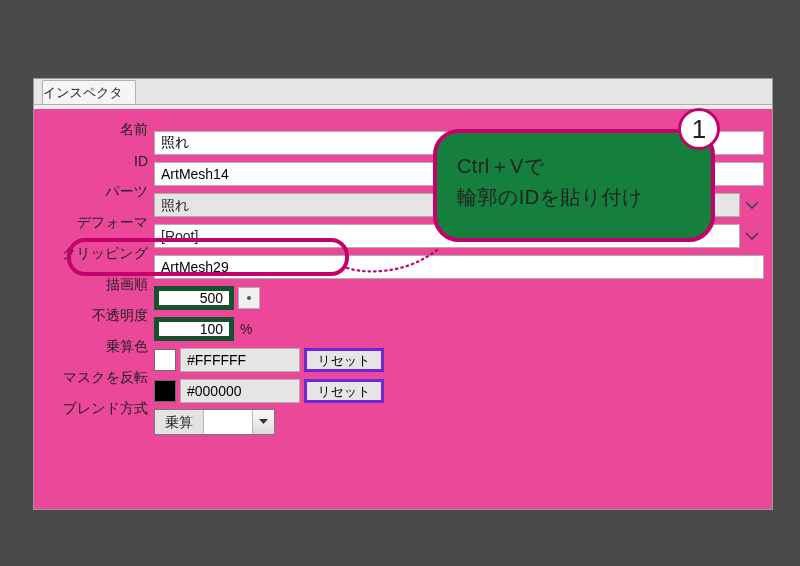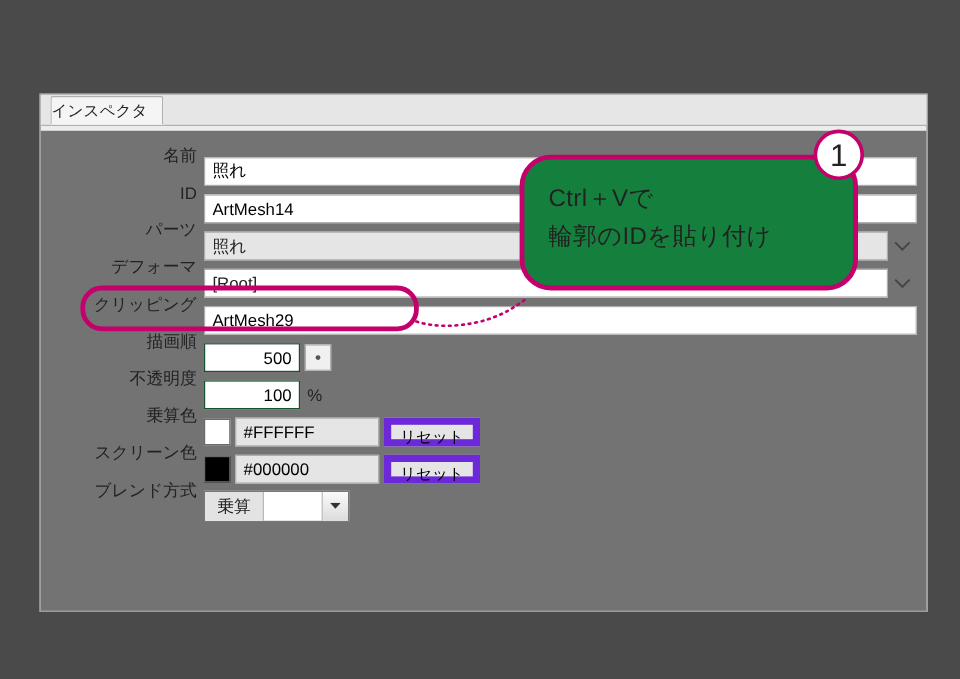--- a/index.html
+++ b/index.html
@@ -32,23 +32,22 @@
     padding: 3px 12px 0 0;
     background: #f5f5f5;
     border: 1px solid #b0b0b0;
     border-bottom: 1px solid #f5f5f5;
     border-radius: 2px 2px 0 0;
     font-size: 13px;
   }
   .body {
     position: absolute;
     left: 0; top: 30px; right: 0; bottom: 0;
-    background: #737373;
+    background: #ec4899;
     padding-top: 6px;
-    padding-left: 16px;
   }
   .row {
     display: flex;
     align-items: center;
     height: 30px;
     margin-bottom: 1px;
   }
   .label {
     width: 120px;
     text-align: right;
@@ -92,21 +91,21 @@
     width: 24px; height: 24px;
     display: flex;
     align-items: center;
     justify-content: center;
     cursor: pointer;
   }
   .chev svg { width: 14px; height: 9px; }
   .num {
     width: 80px;
     height: 24px;
-    border: 1px solid #14532d;
+    border: 5px solid #14532d;
     background: #fff;
     text-align: right;
     padding: 0 6px;
     font-family: inherit;
     font-size: 14px;
   }
   .sqbtn {
     width: 22px; height: 22px;
     border: 1px solid #aeaeae;
     background: #f0f0f0;
@@ -131,21 +130,21 @@
   .hexbox {
     width: 120px; height: 24px;
     border: 1px solid #aeaeae;
     background: #e5e5e5;
     padding: 0 6px;
     font-family: inherit;
     font-size: 14px;
   }
   .reset {
     width: 80px; height: 24px;
-    border: 6px solid #6d28d9;
+    border: 3px solid #6d28d9;
     background: #e5e5e5;
     font-family: inherit;
     font-size: 13px;
     cursor: pointer;
   }
   .blend {
     display: flex;
     align-items: center;
     height: 26px;
     border: 1px solid #787878;
@@ -289,21 +288,21 @@
     <div class="row">
       <div class="label">乗算色</div>
       <div class="field">
         <div class="swatch" style="background:#FFFFFF"></div>
         <input type="text" class="hexbox" value="#FFFFFF" style="">
         <button class="reset">リセット</button>
       </div>
     </div>
 
     <div class="row">
-      <div class="label">スクリーン色</div>
+      <div class="label">マスクを反転</div>
       <div class="field">
         <div class="swatch" style="background:#000000"></div>
         <input type="text" class="hexbox" value="#000000" style="">
         <button class="reset">リセット</button>
       </div>
     </div>
 
     <div class="row">
       <div class="label">ブレンド方式</div>
       <div class="field">

